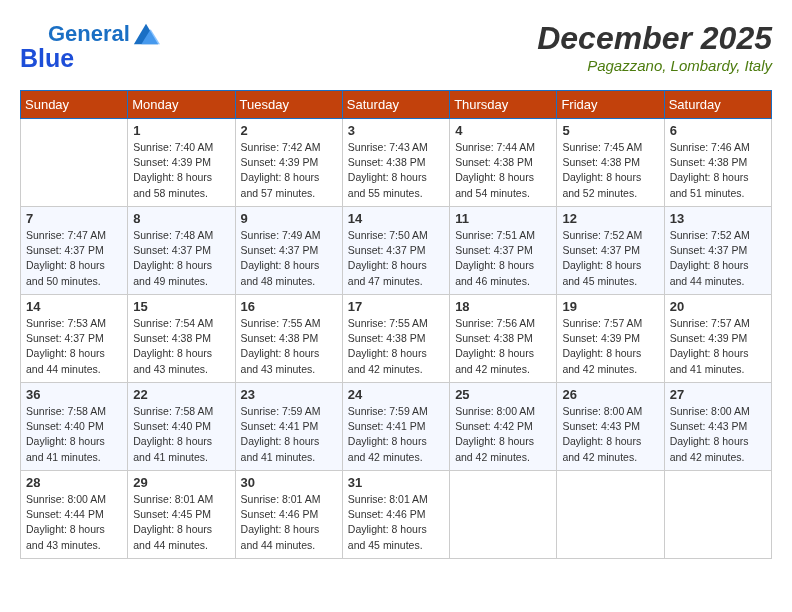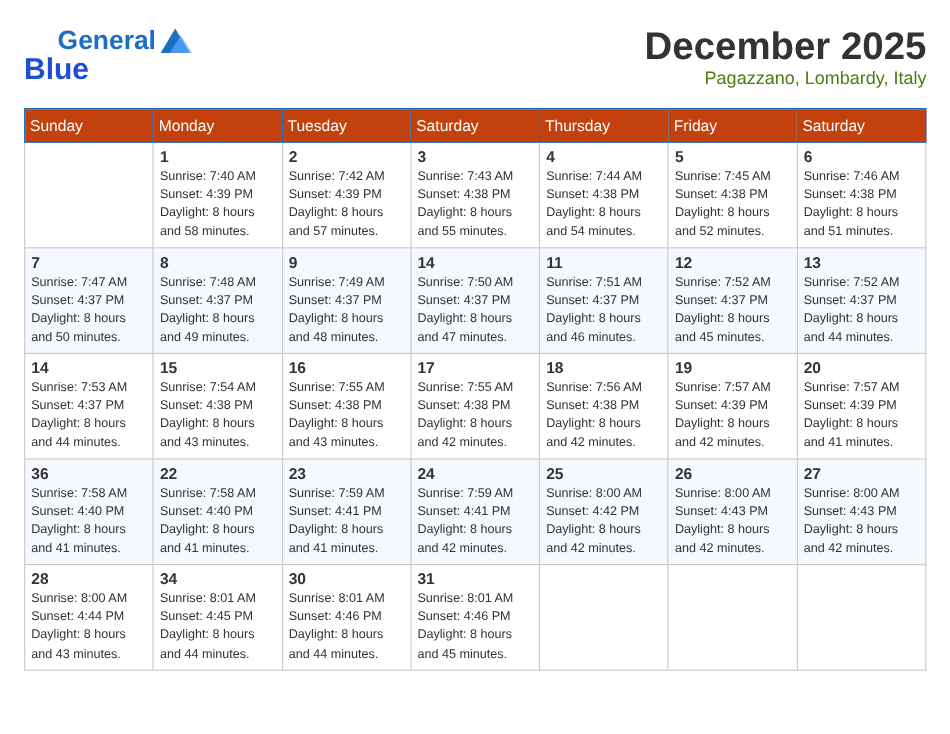--- a/index.html
+++ b/index.html
@@ -29,20 +29,21 @@
     .logo-text span {
       color: #1a6fc4;
     }
     .logo-icon {
       width: 28px;
       height: 28px;
       margin-left: 2px;
     }
     .title-block {
       text-align: right;
+      font-style: italic;
     }
     .month-title {
       font-size: 32px;
       font-weight: bold;
       color: #333;
     }
     .location {
       font-size: 15px;
       color: #4d7c0f;
     }
@@ -244,21 +245,21 @@
           <span class="day-num">27</span>
           <div class="day-info">Sunrise: 8:00 AM<br>Sunset: 4:43 PM<br>Daylight: 8 hours<br> and 42 minutes.</div>
         </td>
       </tr>
       <tr>
         <td>
           <span class="day-num">28</span>
           <div class="day-info">Sunrise: 8:00 AM<br>Sunset: 4:44 PM<br>Daylight: 8 hours<br> and 43 minutes.</div>
         </td>
         <td>
-          <span class="day-num">34</span>
+          <span class="day-num">29</span>
           <div class="day-info">Sunrise: 8:01 AM<br>Sunset: 4:45 PM<br>Daylight: 8 hours<br> and 44 minutes.</div>
         </td>
         <td>
           <span class="day-num">30</span>
           <div class="day-info">Sunrise: 8:01 AM<br>Sunset: 4:46 PM<br>Daylight: 8 hours<br> and 44 minutes.</div>
         </td>
         <td>
           <span class="day-num">31</span>
           <div class="day-info">Sunrise: 8:01 AM<br>Sunset: 4:46 PM<br>Daylight: 8 hours<br> and 45 minutes.</div>
         </td>

